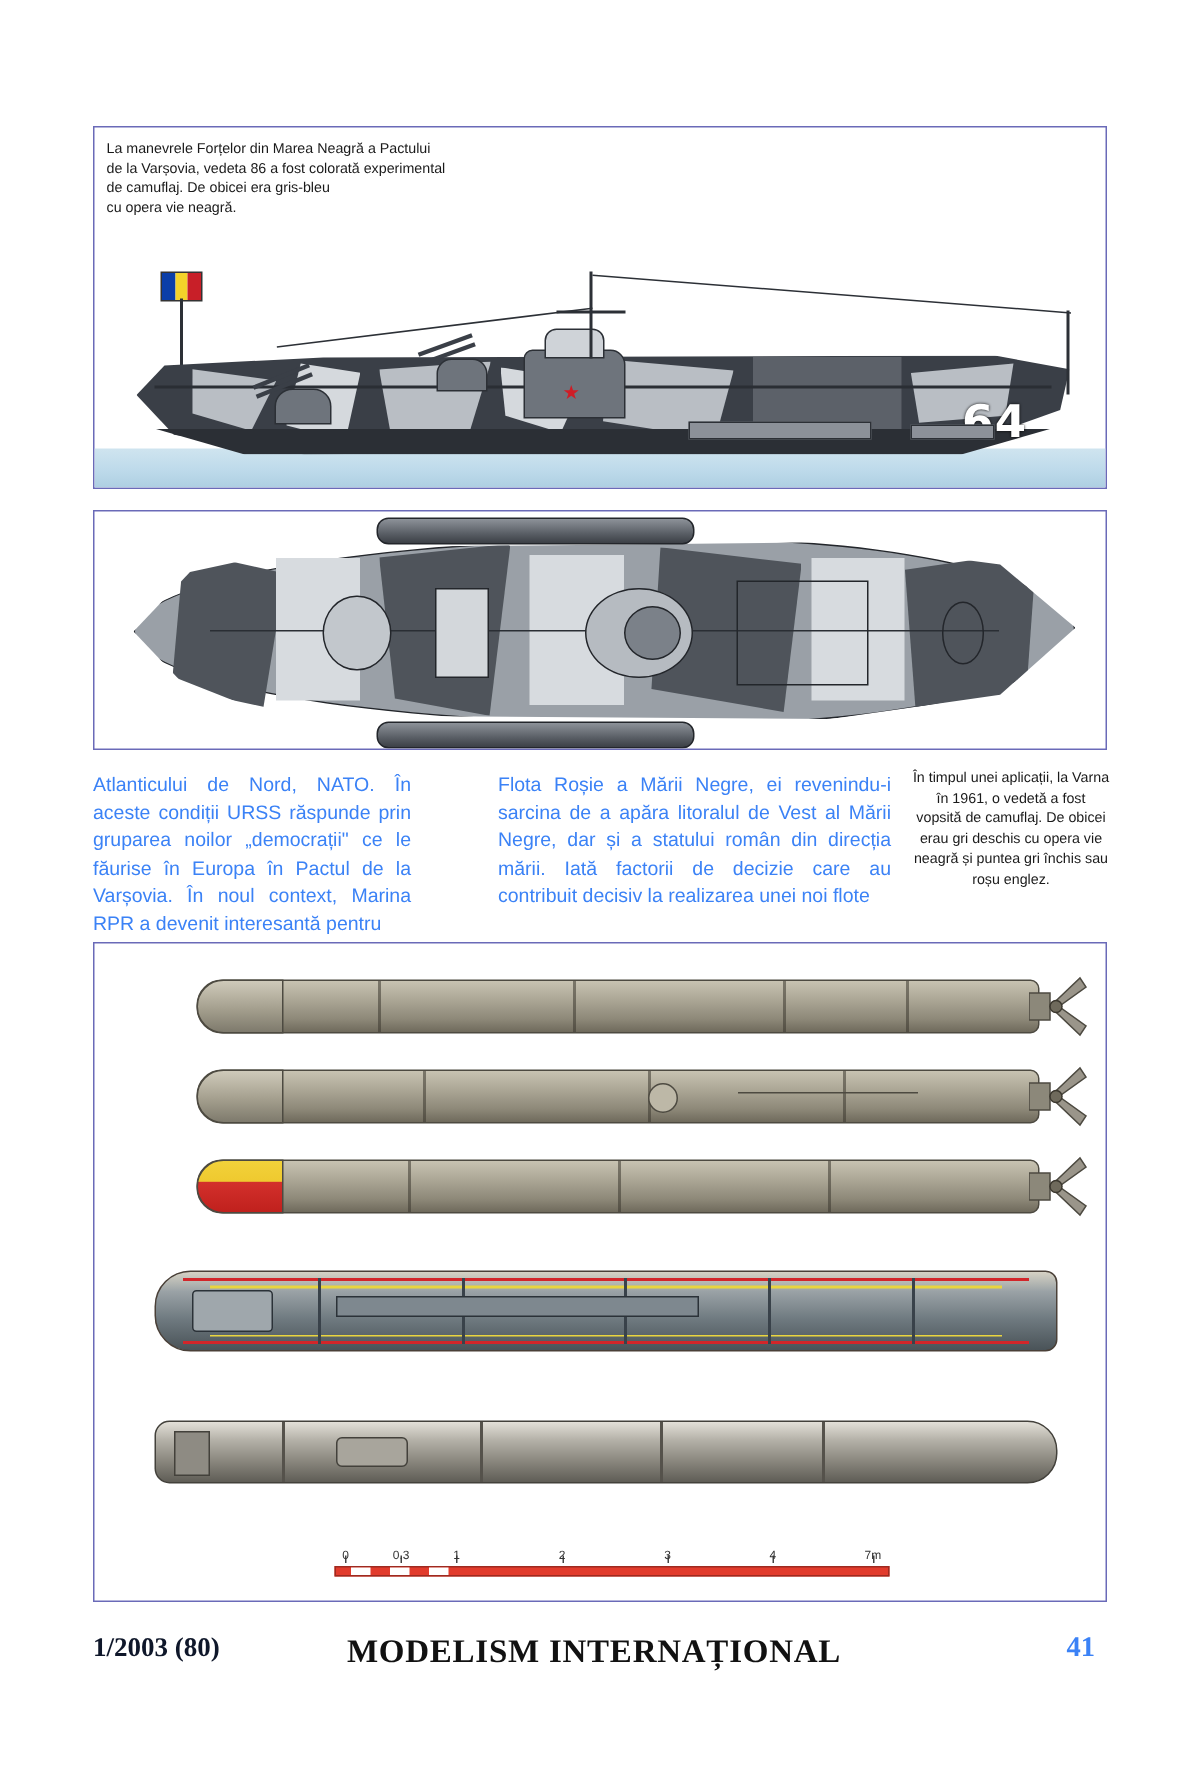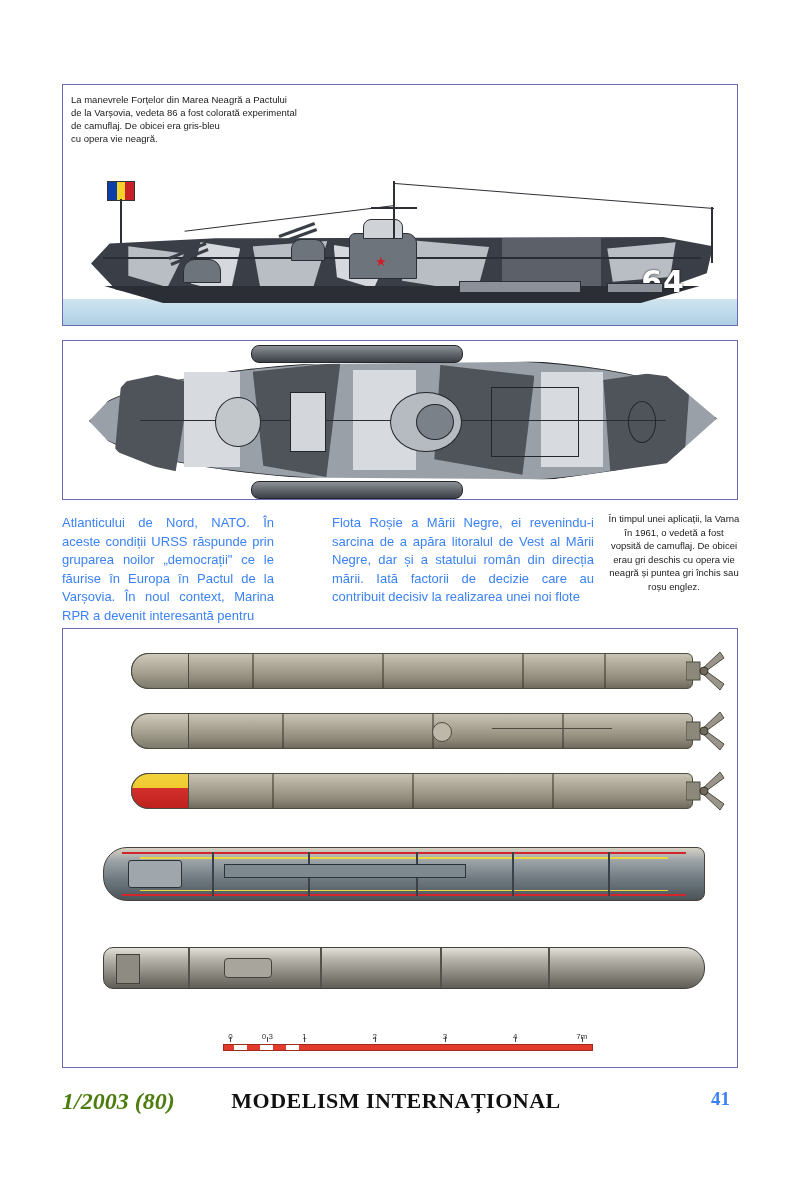--- a/index.html
+++ b/index.html
@@ -246,23 +246,22 @@
   .footer {
     position: absolute;
     left: 0; right: 0; top: 1088px;
     height: 34px;
   }
   .footer-issue {
     position: absolute;
     left: 62px; top: 0;
     font-family: "Liberation Serif", serif;
     font-weight: bold;
-    font-size: 24px;
-    color: #4d7c0f;
-    font-style: italic;
+    font-size: 18px;
+    color: #0f172a;
   }
   .footer-title {
     position: absolute;
     left: 0; right: 0; top: 0;
     text-align: center;
     font-family: "Liberation Serif", serif;
     font-weight: bold;
     font-size: 22px;
     letter-spacing: .5px;
     color: #111;

